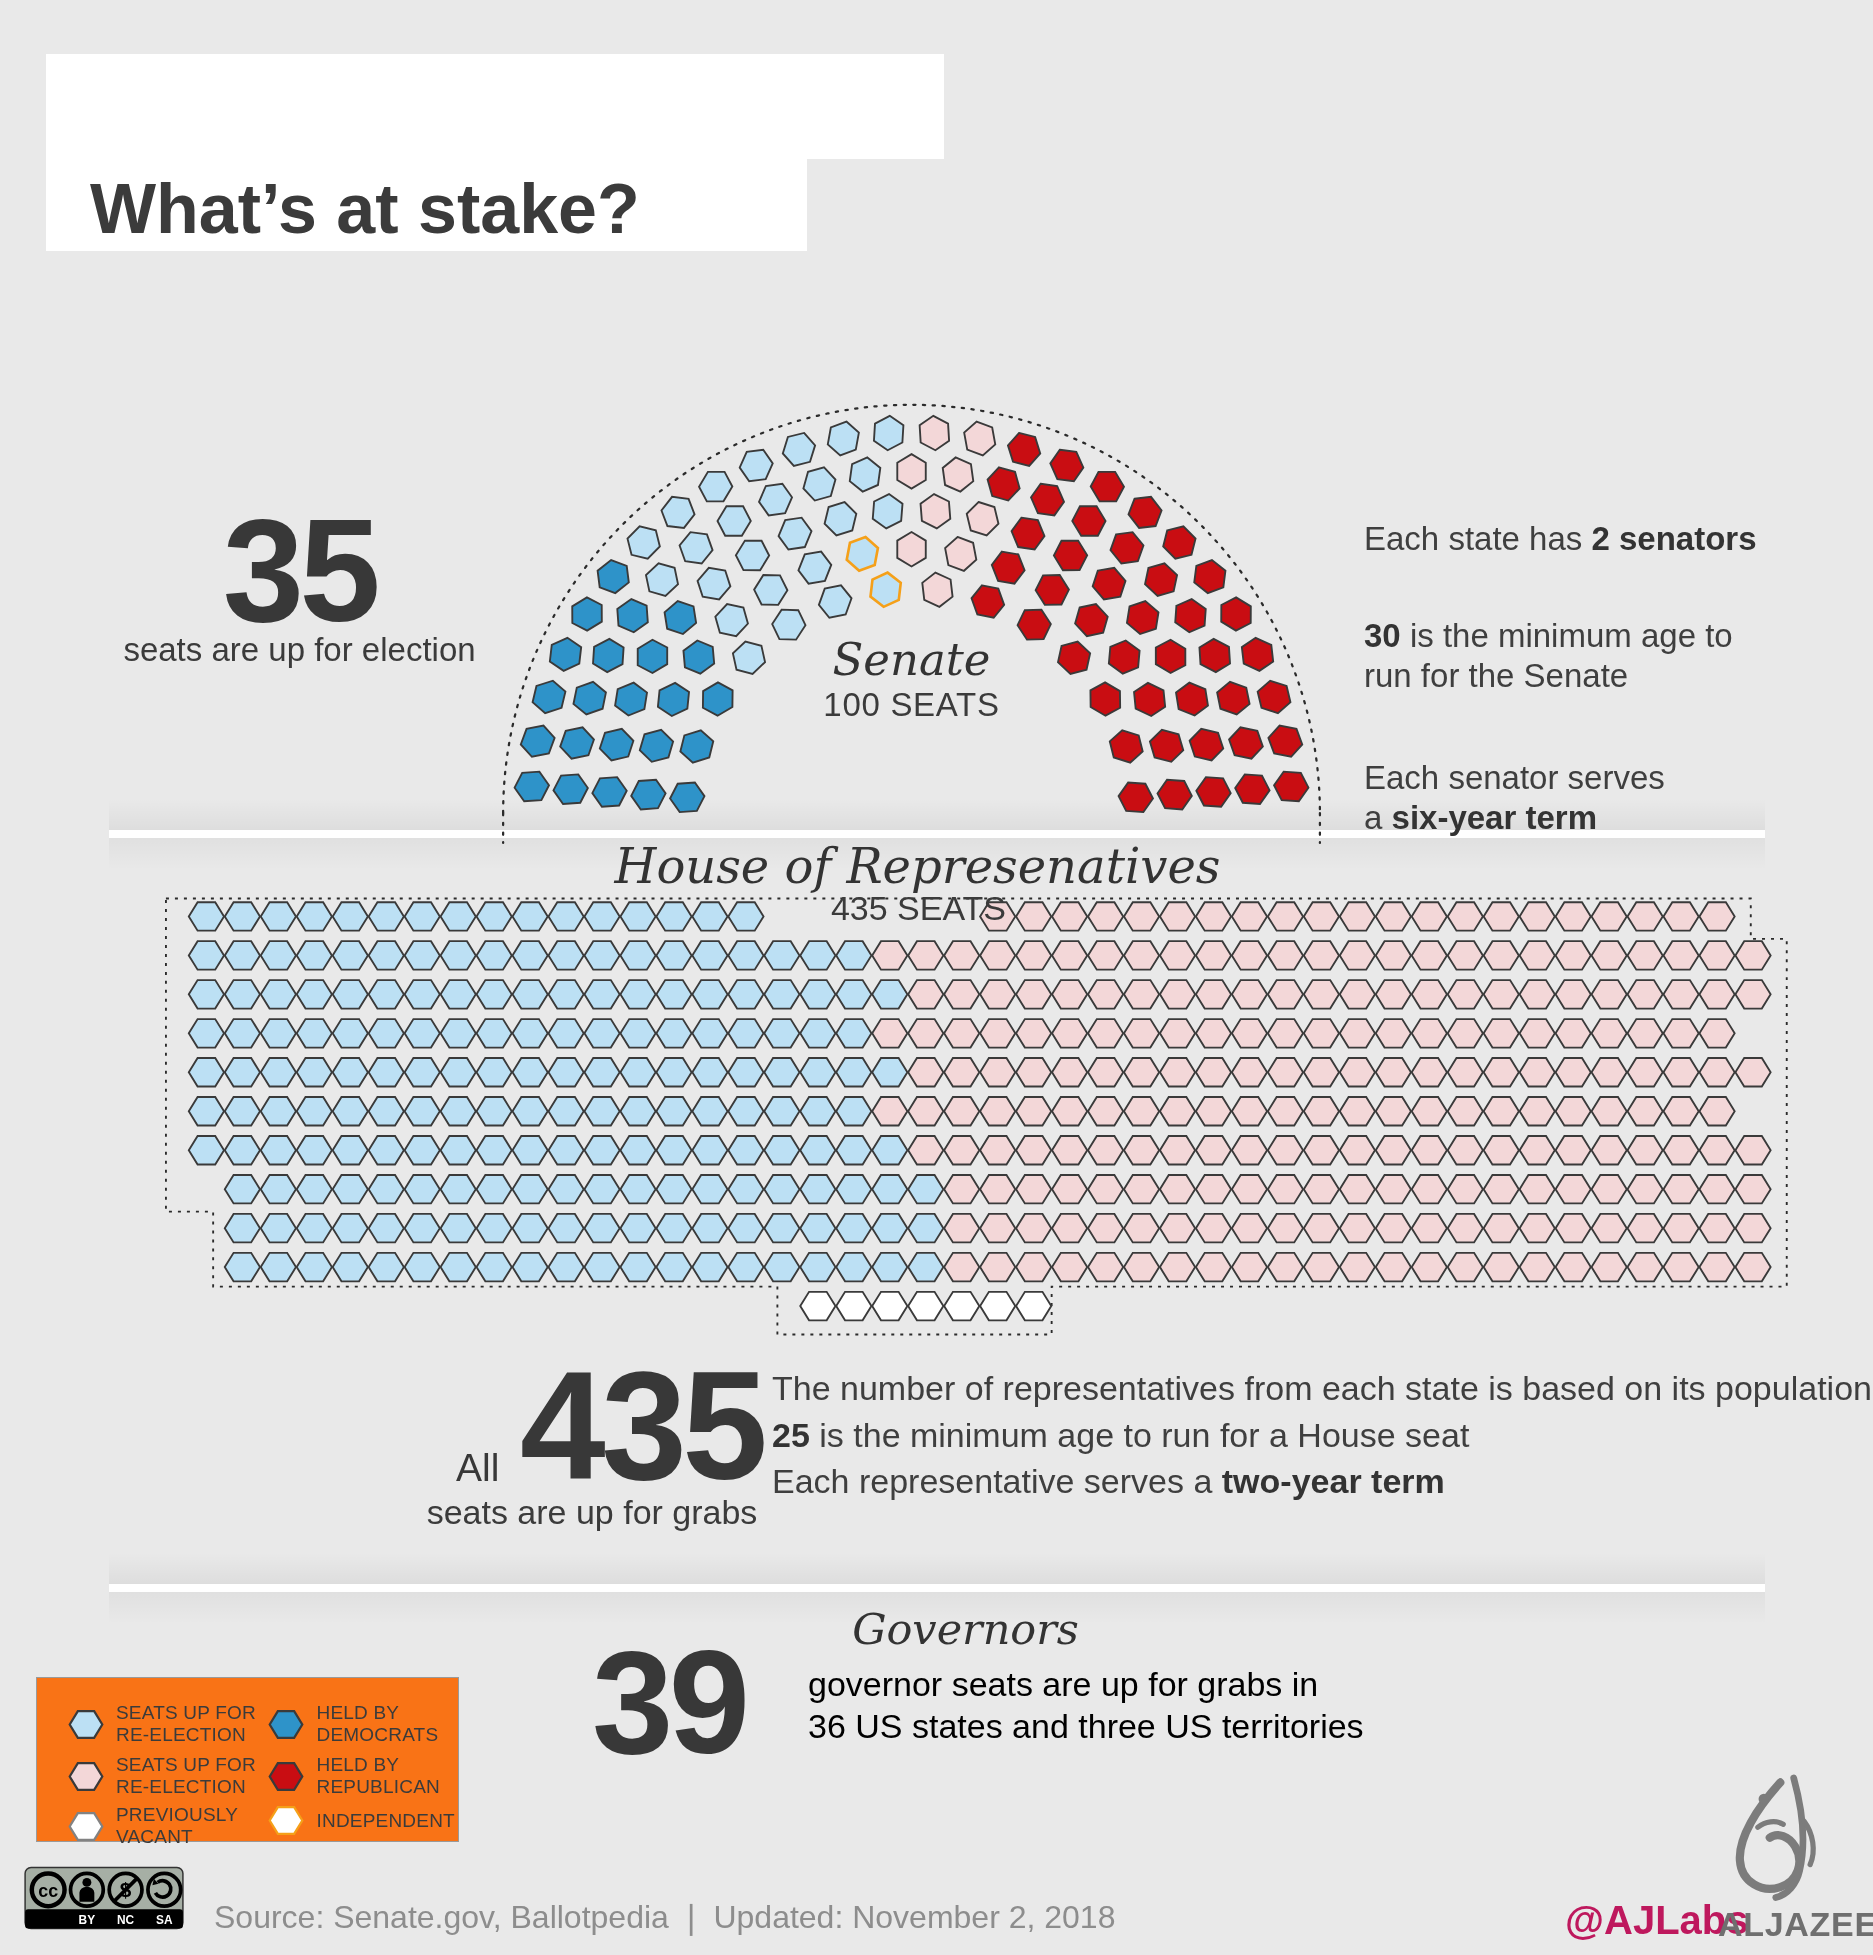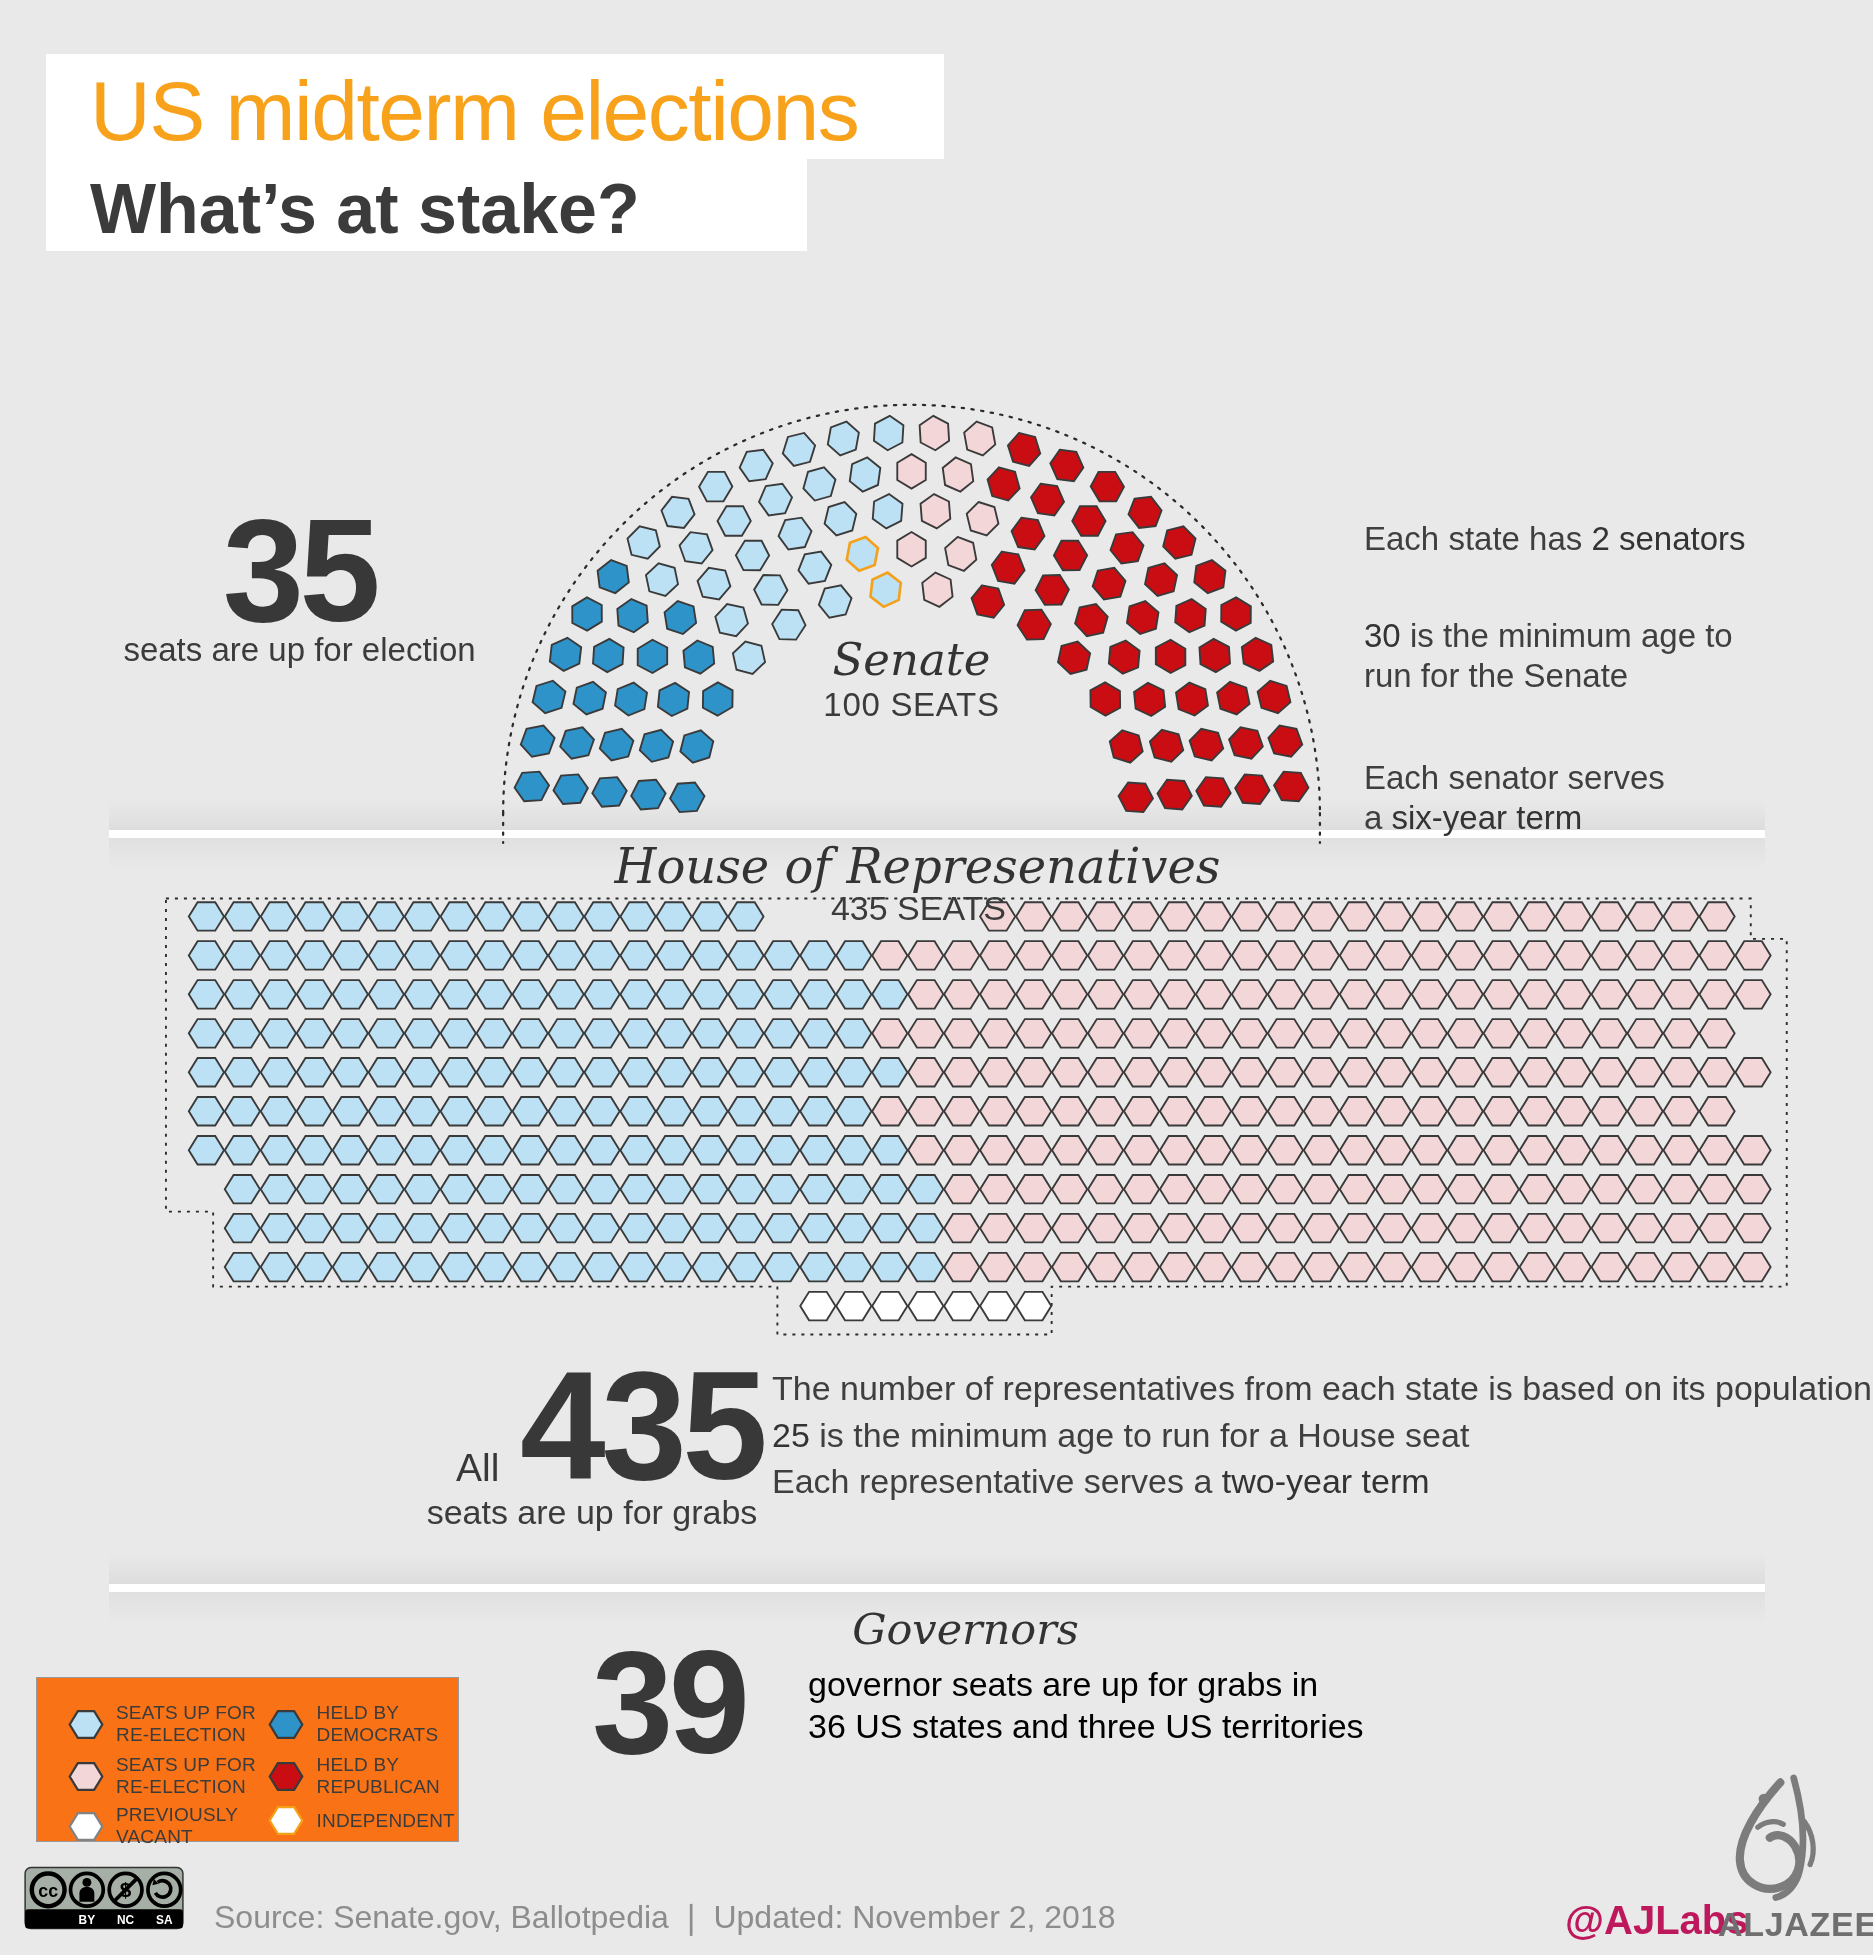--- a/index.html
+++ b/index.html
@@ -20,21 +20,21 @@
   .divider::after{content:"";position:absolute;left:0;right:0;top:8.2px;height:31.5px;
         background:linear-gradient(to bottom,rgba(0,0,0,0.04),rgba(0,0,0,0));}
   
   .bignum{font-weight:bold;color:#383838;}
   #senate-num{left:172px;top:498px;width:255px;text-align:center;font-size:146px;line-height:146px;letter-spacing:-4.5px;}
   #senate-num-label{left:97px;top:631px;width:405px;text-align:center;font-size:33px;}
   .serif-title{font-family:"DejaVu Serif","Liberation Serif",serif;font-style:italic;color:#333;}
   #senate-name{left:724px;top:633px;width:375px;text-align:center;font-size:45px;}
   #senate-seats{left:724px;top:686px;width:375px;text-align:center;font-size:33px;letter-spacing:0.7px;color:#3B3B3B;}
   .facts{font-size:33px;line-height:40px;color:#3F3F3F;}
-  .facts b,.hfact b{font-weight:normal;color:#333;}
+  .facts b,.hfact b{font-weight:bold;color:#333;}
   #sfact-0{left:1364px;top:519px;}
   #sfact-1{left:1364px;top:616px;}
   #sfact-2{left:1364px;top:758px;}
   
   #house-title{left:543px;top:838px;width:749px;text-align:center;font-size:48px;}
   #house-seats{left:731px;top:889px;width:375px;text-align:center;font-size:34px;color:#3B3B3B;}
   #house-all{left:456px;top:1446px;font-size:39px;color:#383838;}
   #house-num{left:520px;top:1349px;font-size:154px;line-height:154px;letter-spacing:-4.5px;}
   #house-num-label{left:416px;top:1493px;width:352px;text-align:center;font-size:34px;}
   .hfact{position:absolute;left:772px;font-size:34px;color:#3F3F3F;white-space:nowrap;}
@@ -57,21 +57,20 @@
   #brand{left:1718px;top:1905px;font-size:34px;font-weight:bold;color:#6F6F6F;letter-spacing:0.7px;white-space:nowrap;}
   svg{position:absolute;left:0;top:0;}
 </style>
 </head>
 <body>
 
 <div id="page">
 
   <div class="abs titlebox" id="box1"></div>
   <div class="abs titlebox" id="box2"></div>
-  <div class="abs" id="main-title">US midterm elections</div>
   <div class="abs" id="sub-title">What’s at stake?</div>
 
   <div class="divider" style="top:830px;"></div>
   <div class="divider" style="top:1584px;"></div>
 
   <svg id="chart-svg" width="1874" height="1955" viewBox="0 0 2500 2609">
       <g>
         <path d="M 671 1085 A 545 545 0 0 1 1761 1085" fill="none" stroke="#2B2B2B" stroke-width="3" stroke-dasharray="3 10" stroke-linecap="round"></path>
         <path d="M 671 1085 v 40 M 1761 1085 v 40" fill="none" stroke="#2B2B2B" stroke-width="3" stroke-dasharray="3 10" stroke-linecap="round"></path>
         <polygon points="-23,0 -11.5,-19 11.5,-19 23,0 11.5,19 -11.5,19" transform="translate(916.7307849220527,1064.0730578767623) rotate(176)" fill="#2E93C9" stroke="#3A3A3A" stroke-width="2.5"></polygon>

